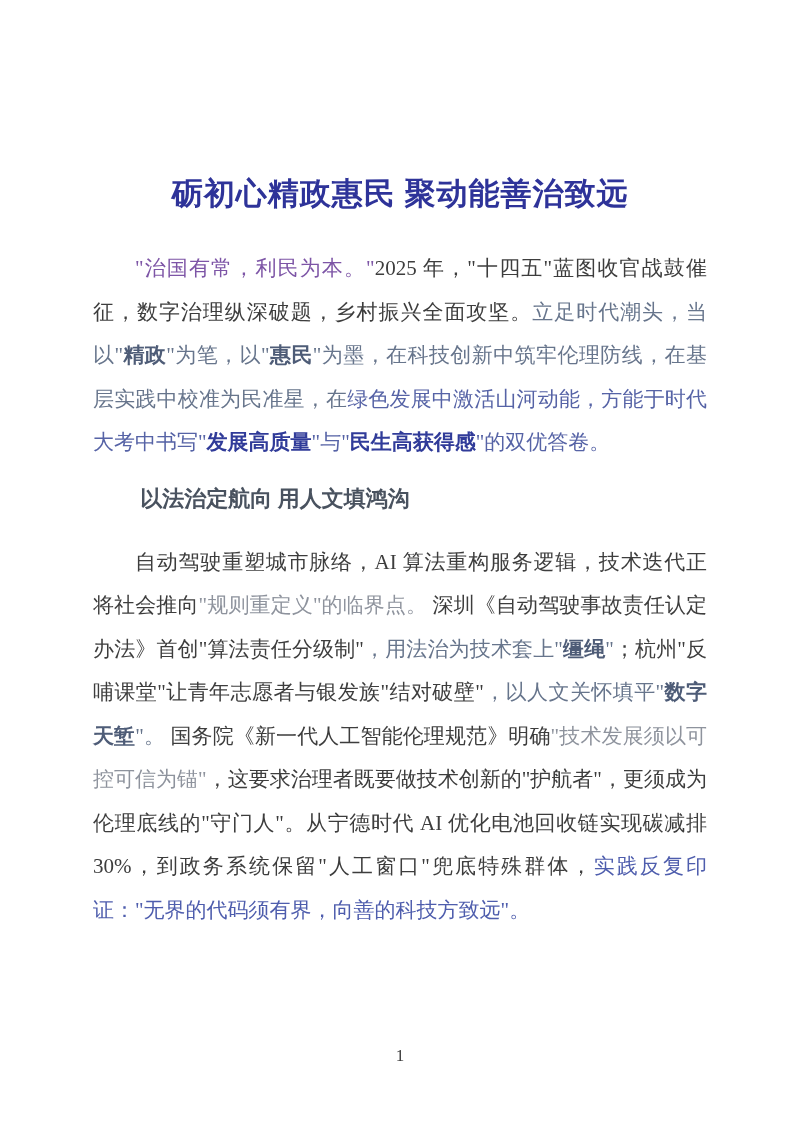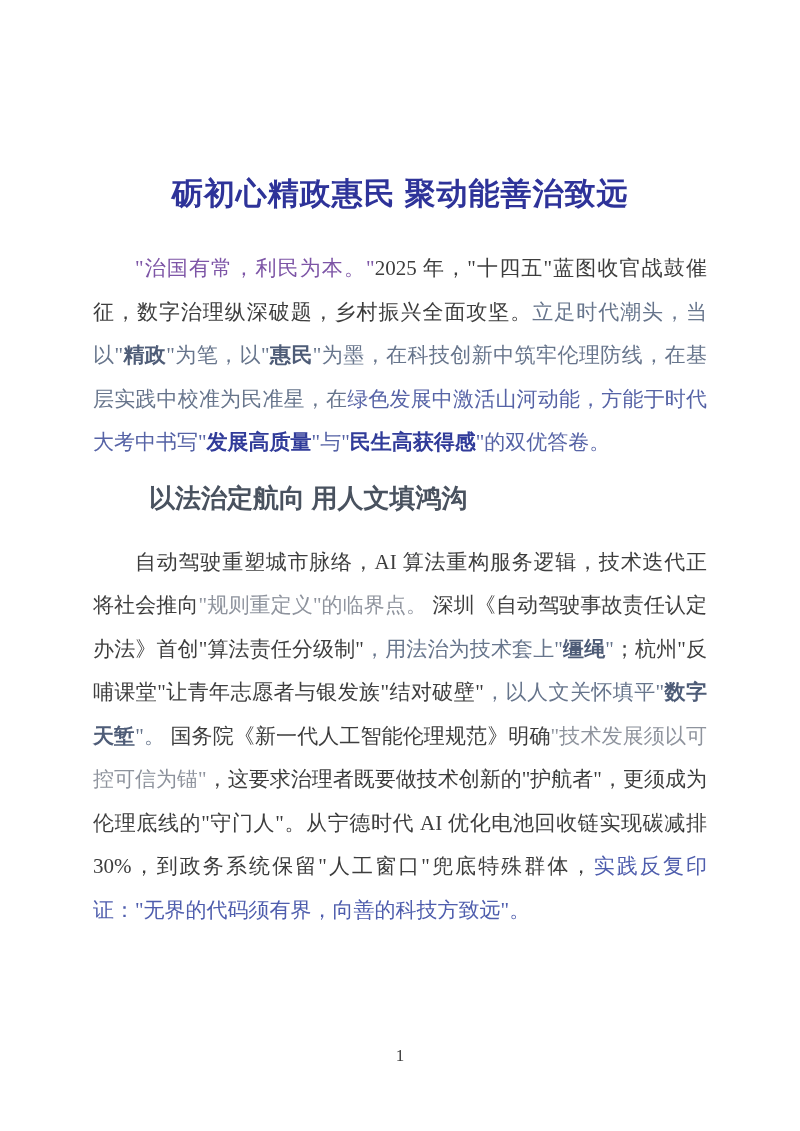--- a/index.html
+++ b/index.html
@@ -37,21 +37,21 @@
     text-indent: 2em;
   }
   .body-paragraph.first {
     margin-top: 33px;
   }
   .body-paragraph.second {
     margin-top: 27px;
   }
   .section-heading {
     margin: 0;
-    font-size: 26px;
+    font-size: 22px;
     font-weight: bold;
     line-height: 31px;
     text-indent: 2.15em;
   }
   .section-heading.h-one { margin-top: 18px; }
   .section-heading.h-two { margin-top: 8px; }
   .page-footer {
     position: absolute;
     left: 0;
     top: 1046px;

